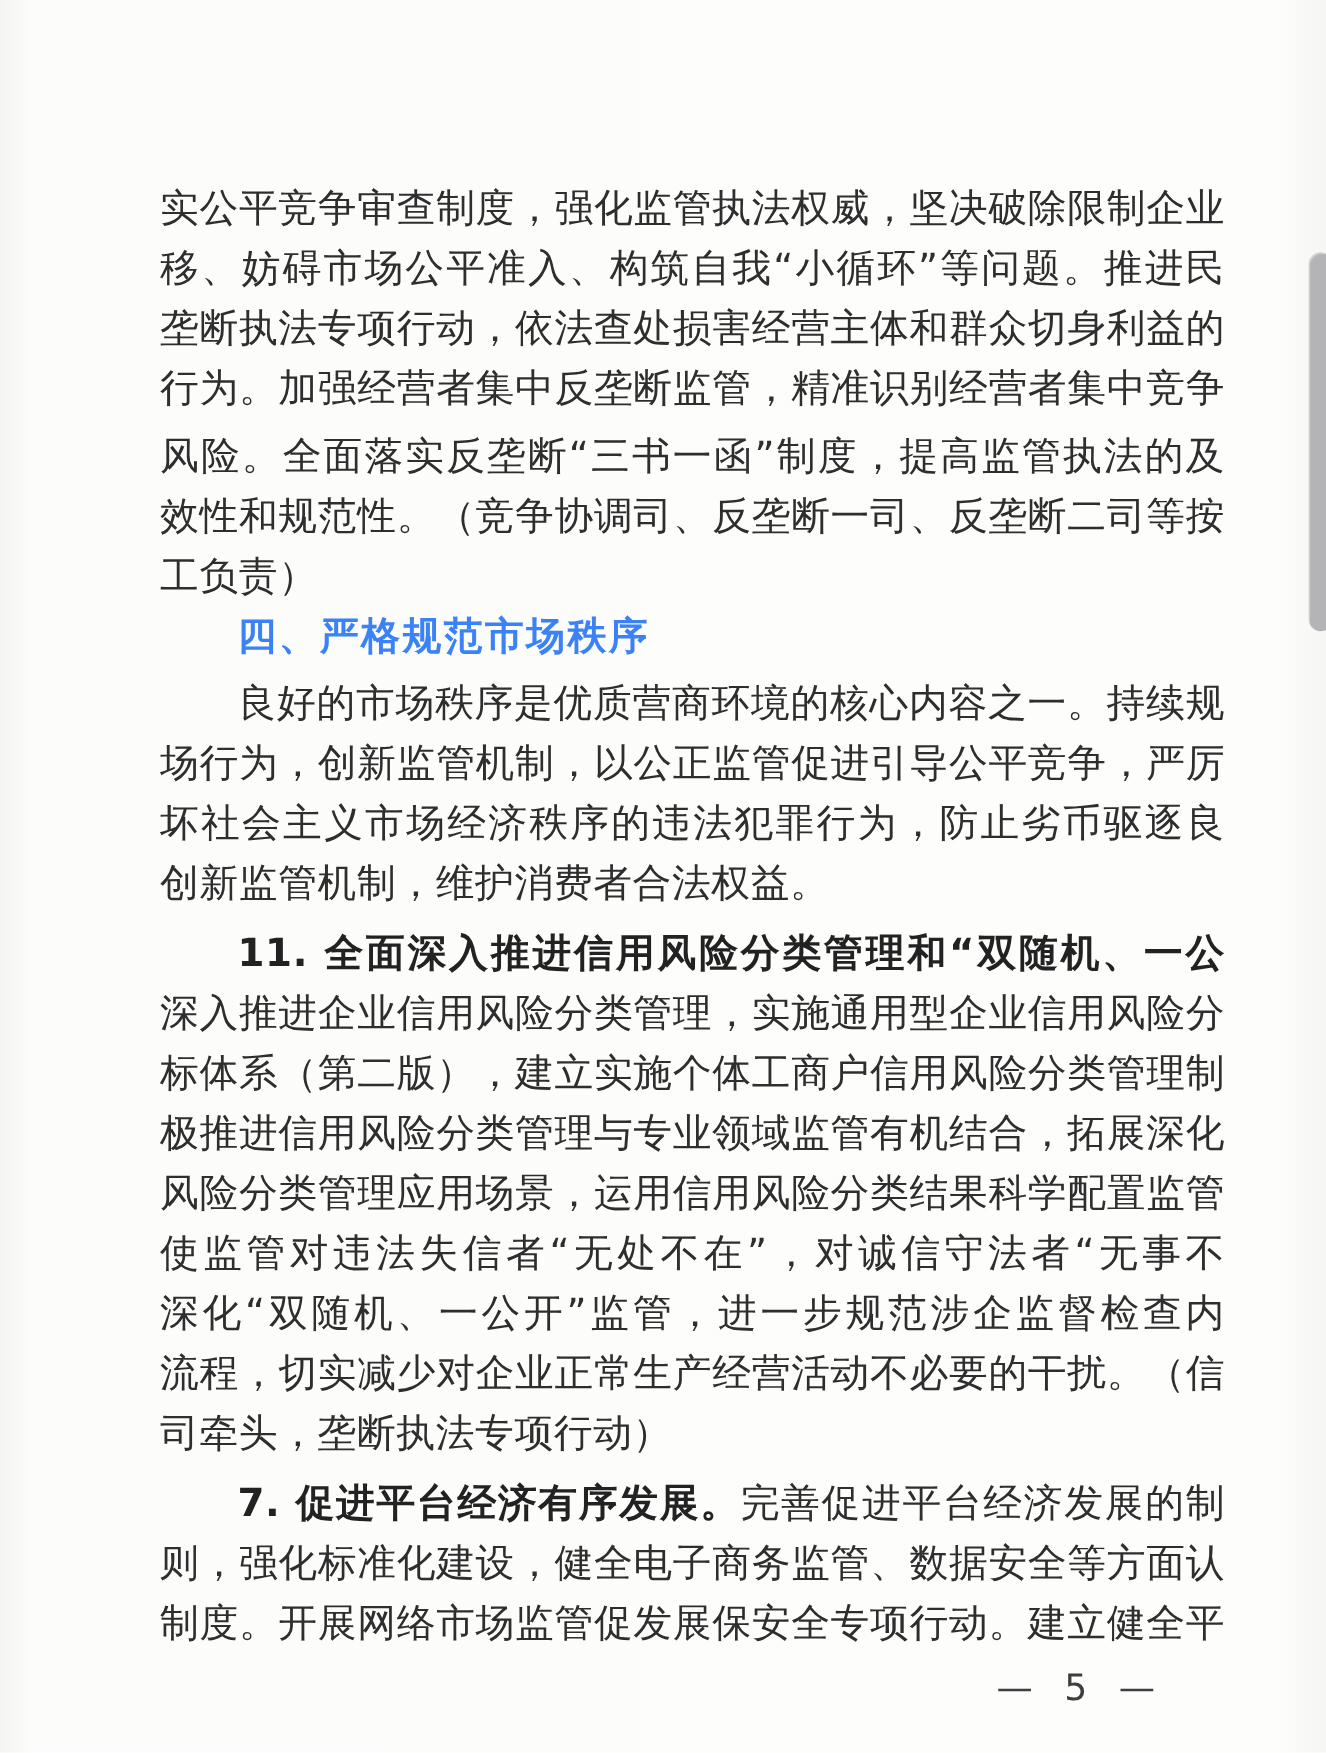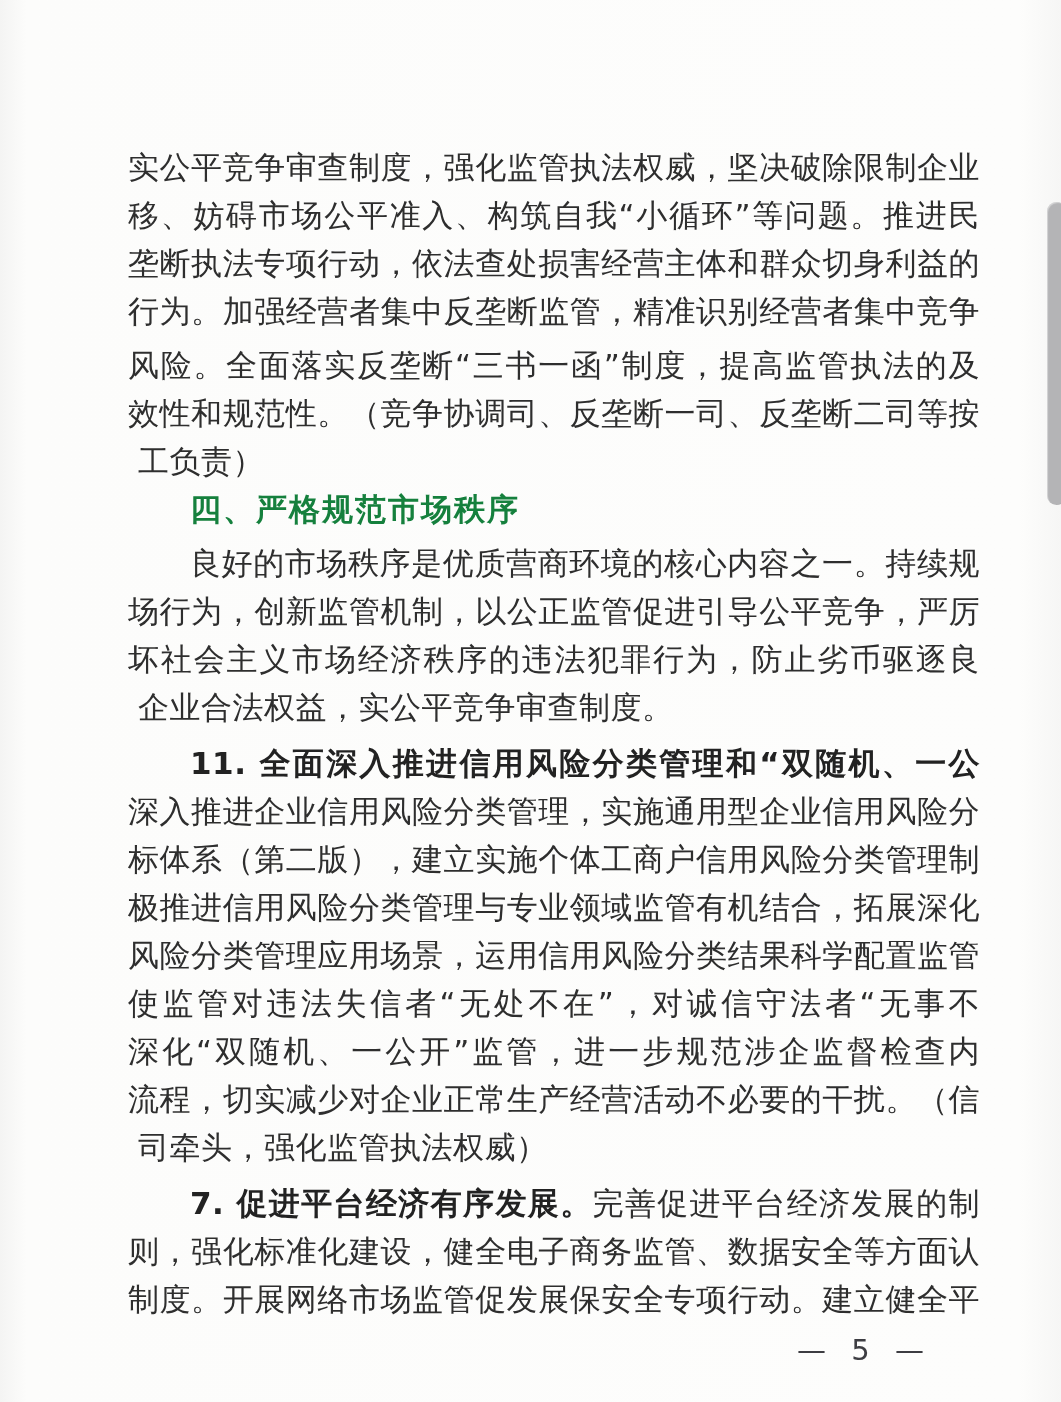--- a/index.html
+++ b/index.html
@@ -21,26 +21,26 @@
     color: #2e2e2e;
     letter-spacing: 0.5px;
   }
   .line {
     height: 48px;
     overflow: hidden;
     text-align: justify;
     text-align-last: justify;
     word-break: break-all;
   }
-  .line.end { text-align-last: left; margin-left: 10px; }
+  .line.end { text-align-last: left; }
   .indent { text-indent: 2em; }
   .bold { font-weight: 700; color: #222; }
   .heading {
     font-weight: 700;
-    color: #15803d;
+    color: #3b82f6;
     text-align-last: left;
     letter-spacing: 2px;
   }
   .mt { margin-top: 6px; }
   .mt8 { margin-top: 8px; }
   .footer {
     position: absolute;
     left: 128px; top: 1330px; width: 852px;
     box-sizing: border-box;
     padding-right: 56px;
@@ -69,30 +69,30 @@
     <div class="line">移、妨碍市场公平准入、构筑自我“小循环”等问题。推进民生领域反</div>
     <div class="line">垄断执法专项行动，依法查处损害经营主体和群众切身利益的违法</div>
     <div class="line">行为。加强经营者集中反垄断监管，精准识别经营者集中竞争合规</div>
     <div class="line mt">风险。全面落实反垄断“三书一函”制度，提高监管执法的及时性、有</div>
     <div class="line">效性和规范性。（竞争协调司、反垄断一司、反垄断二司等按职责分</div>
     <div class="line end">工负责）</div>
     <div class="line heading indent">四、严格规范市场秩序</div>
     <div class="line indent mt">良好的市场秩序是优质营商环境的核心内容之一。持续规范市</div>
     <div class="line">场行为，创新监管机制，以公正监管促进引导公平竞争，严厉打击破</div>
     <div class="line">坏社会主义市场经济秩序的违法犯罪行为，防止劣币驱逐良币，保护</div>
-    <div class="line end">企业合法权益，实公平竞争审查制度。</div>
+    <div class="line end">创新监管机制，维护消费者合法权益。</div>
     <div class="line indent bold mt8">11. 全面深入推进信用风险分类管理和“双随机、一公开”监管。</div>
     <div class="line">深入推进企业信用风险分类管理，实施通用型企业信用风险分类指</div>
     <div class="line">标体系（第二版），建立实施个体工商户信用风险分类管理制度。积</div>
     <div class="line">极推进信用风险分类管理与专业领域监管有机结合，拓展深化信用</div>
     <div class="line">风险分类管理应用场景，运用信用风险分类结果科学配置监管资源，</div>
     <div class="line">使监管对违法失信者“无处不在”，对诚信守法者“无事不扰”。全面</div>
     <div class="line">深化“双随机、一公开”监管，进一步规范涉企监督检查内容、方式和</div>
     <div class="line">流程，切实减少对企业正常生产经营活动不必要的干扰。（信用监管</div>
-    <div class="line end">司牵头，强化监管执法权威）</div>
+    <div class="line end">司牵头，垄断执法专项行动）</div>
     <div class="line indent mt8"><span class="bold">7. 促进平台经济有序发展。</span><span>完善促进平台经济发展的制度规</span></div>
     <div class="line">则，强化标准化建设，健全电子商务监管、数据安全等方面认证认可</div>
     <div class="line">制度。开展网络市场监管促发展保安全专项行动。建立健全平台企</div>
   </main>
 
   <div class="footer">— 5 —</div>
 
   <div class="scroll-thumb"></div>
 
 </div>

